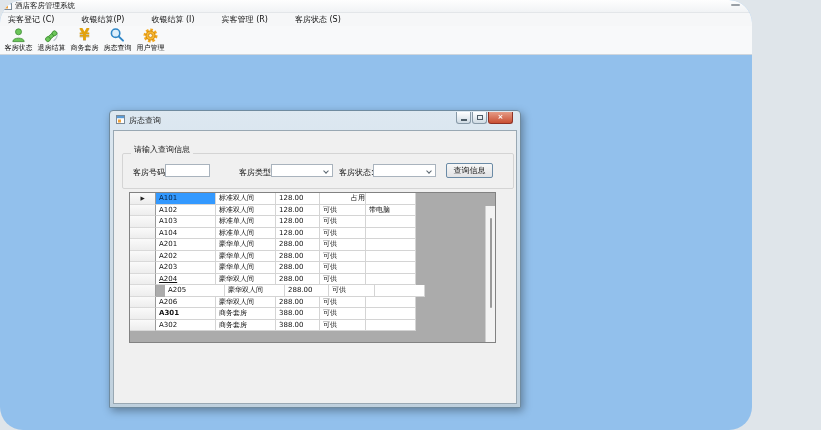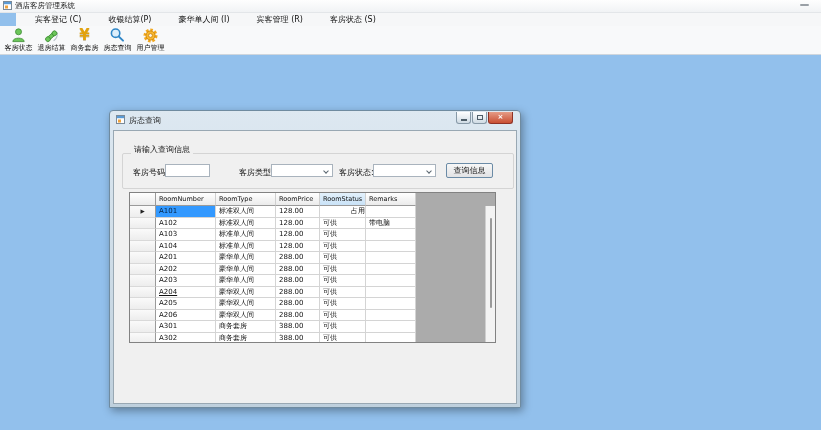--- a/index.html
+++ b/index.html
@@ -2,28 +2,28 @@
 <html style="--desktop: #92c0ec; --sel: #3399ff; --hlhead: #c9e2f7; --closebg: #c94f33;"><head>
 <meta charset="utf-8">
 <style>
   :root{
     --desktop:#92c0ec; --sel:#3399ff; --hlhead:#c9e2f7; --closebg:#c94f33;
     --green:#57b847; --greenline:#3b8a31; --gold:#e2a20d; --blue:#2f86c7; --orange:#f2a71c;
   }
   *{margin:0;padding:0;box-sizing:border-box;}
   html,body{background:#dfe5ea;}
   body{font-family:"DejaVu Sans","Liberation Sans",sans-serif;}
-  .app{position:relative;width:821px;height:430px;background:var(--desktop);overflow:hidden;}
+  .app{position:relative;width:752px;height:430px;background:var(--desktop);overflow:hidden;border-radius:23px;}
 
   
   .titlebar{position:absolute;top:0;left:0;right:0;height:13px;background:linear-gradient(#fefefe,#f1f3f5);
     display:flex;align-items:center;gap:3px;padding-left:3px;border-bottom:1px solid #e3e6e9;font-size:7.5px;color:#1a1a1a;}
   .win-min-dash{position:absolute;right:12px;top:4px;width:9px;height:2px;background:#9aa0a6;border-radius:1px;}
-  .menubar{position:absolute;top:13px;left:16px;right:0;height:13px;background:#f6f7f8;display:flex;align-items:center;
-    padding-left:19px;font-size:8px;color:#111;}
+  .menubar{position:absolute;top:13px;left:0;right:0;height:13px;background:#f6f7f8;display:flex;align-items:center;
+    padding-left:8px;font-size:8px;color:#111;}
   .menu-item{margin-right:27px;white-space:nowrap;cursor:default;}
   .toolbar{position:absolute;top:26px;left:0;right:0;height:29px;background:#f8f9fa;border-bottom:1px solid #cfd6dd;
     display:flex;align-items:flex-start;padding-left:2px;}
   .tool{width:33px;display:flex;flex-direction:column;align-items:center;padding-top:1px;}
   .tool .ticon{width:18px;height:17px;display:flex;align-items:center;justify-content:center;}
   .tool .tlabel{font-size:7px;line-height:8px;color:#111;white-space:nowrap;}
   .yen{font-size:15px;line-height:15px;font-weight:700;color:var(--gold);text-shadow:0 1px 0 rgba(130,90,0,.35);}
 
   
   .dialog{position:absolute;left:109px;top:110px;width:412px;height:298px;border:1px solid #6f8ba0;border-radius:4px 4px 0 0;
@@ -80,21 +80,21 @@
           <rect x="2" y="4.5" width="3" height="3" fill="#f0a23c"></rect>
         </svg>
     </span>
     <span>酒店客房管理系统</span>
     <span class="win-min-dash"></span>
   </div>
 
   <div class="menubar">
     <span class="menu-item">宾客登记 (C)</span>
     <span class="menu-item">收银结算(P)</span>
-    <span class="menu-item">豪华单人间 (I)</span>
+    <span class="menu-item">收银结算 (I)</span>
     <span class="menu-item">宾客管理 (R)</span>
     <span class="menu-item">客房状态 (S)</span>
   </div>
 
   <div class="toolbar">
     <div class="tool">
       <span class="ticon">
         <svg width="17" height="17" viewBox="0 0 17 17">
           <circle cx="8.5" cy="4.8" r="3" fill="#6cc65a" stroke="#3b8a31" stroke-width="0.8"></circle>
           <path d="M2.8 14.6 c0-4.6 11.4-4.6 11.4 0 z" fill="#6cc65a" stroke="#3b8a31" stroke-width="0.8"></path>
@@ -183,28 +183,20 @@
 
         <span class="flabel" style="left:225px;top:36px;">客房状态:</span>
         <div class="combo" style="left:259px;top:33px;width:63px;">
           <span class="flabel" style="left:2px;top:2px;"></span>
           <span class="chev"></span>
         </div>
 
         <div class="qbtn">查询信息</div>
 
         <div class="grid">
-          <div class="ghead-row" id="grid-head">
-            <div class="gcell gcorner"></div>
-          <div class="gcell ghead" style="width: 60px;">RoomNumber</div>
-              <div class="gcell ghead" style="width: 60px;">RoomType</div>
-              <div class="gcell ghead" style="width: 44px;">RoomPrice</div>
-              <div class="gcell ghead hl" style="width: 46px;">RoomStatus</div>
-              <div class="gcell ghead" style="width: 50px;">Remarks</div>
-            </div>
           <div id="grid-body">
               <div class="grow">
                 <div class="gcell gselcell">▶</div>
                 <div class="gcell gdata selected" style="width: 60px;">A101</div>
                 <div class="gcell gdata" style="width: 60px;">标准双人间</div>
                 <div class="gcell gdata" style="width: 44px;">128.00</div>
                 <div class="gcell gdata" style="width: 46px; text-align: right;">占用</div>
                 <div class="gcell gdata" style="width: 50px;"></div>
               </div>
               <div class="grow">
@@ -258,37 +250,37 @@
               <div class="grow">
                 <div class="gcell gselcell"></div>
                 <div class="gcell gdata" style="width: 60px; text-decoration: underline;">A204</div>
                 <div class="gcell gdata" style="width: 60px;">豪华双人间</div>
                 <div class="gcell gdata" style="width: 44px;">288.00</div>
                 <div class="gcell gdata" style="width: 46px;">可供</div>
                 <div class="gcell gdata" style="width: 50px;"></div>
               </div>
               <div class="grow">
                 <div class="gcell gselcell"></div>
-                <div class="gcell gdata" style="width: 60px;">A205</div>
+                <div class="gcell gdata" style="width: 60px; margin-left: 9px;">A205</div>
                 <div class="gcell gdata" style="width: 60px;">豪华双人间</div>
                 <div class="gcell gdata" style="width: 44px;">288.00</div>
                 <div class="gcell gdata" style="width: 46px;">可供</div>
                 <div class="gcell gdata" style="width: 50px;"></div>
               </div>
               <div class="grow">
                 <div class="gcell gselcell"></div>
                 <div class="gcell gdata" style="width: 60px;">A206</div>
                 <div class="gcell gdata" style="width: 60px;">豪华双人间</div>
                 <div class="gcell gdata" style="width: 44px;">288.00</div>
                 <div class="gcell gdata" style="width: 46px;">可供</div>
                 <div class="gcell gdata" style="width: 50px;"></div>
               </div>
               <div class="grow">
                 <div class="gcell gselcell"></div>
-                <div class="gcell gdata" style="width: 60px;">A301</div>
+                <div class="gcell gdata" style="width: 60px; font-weight: bold;">A301</div>
                 <div class="gcell gdata" style="width: 60px;">商务套房</div>
                 <div class="gcell gdata" style="width: 44px;">388.00</div>
                 <div class="gcell gdata" style="width: 46px;">可供</div>
                 <div class="gcell gdata" style="width: 50px;"></div>
               </div>
               <div class="grow">
                 <div class="gcell gselcell"></div>
                 <div class="gcell gdata" style="width: 60px;">A302</div>
                 <div class="gcell gdata" style="width: 60px;">商务套房</div>
                 <div class="gcell gdata" style="width: 44px;">388.00</div>

